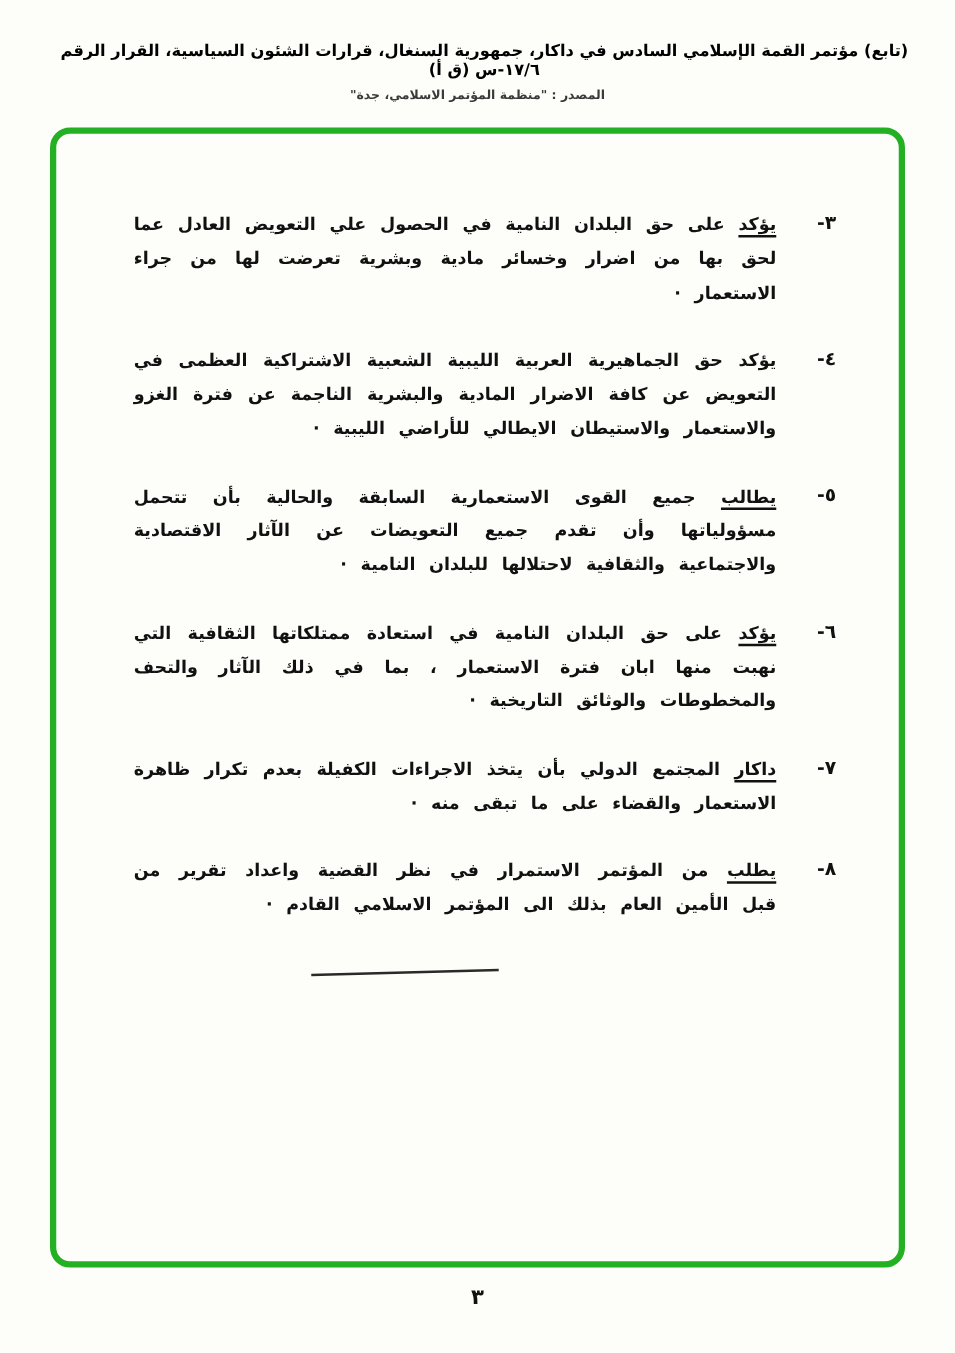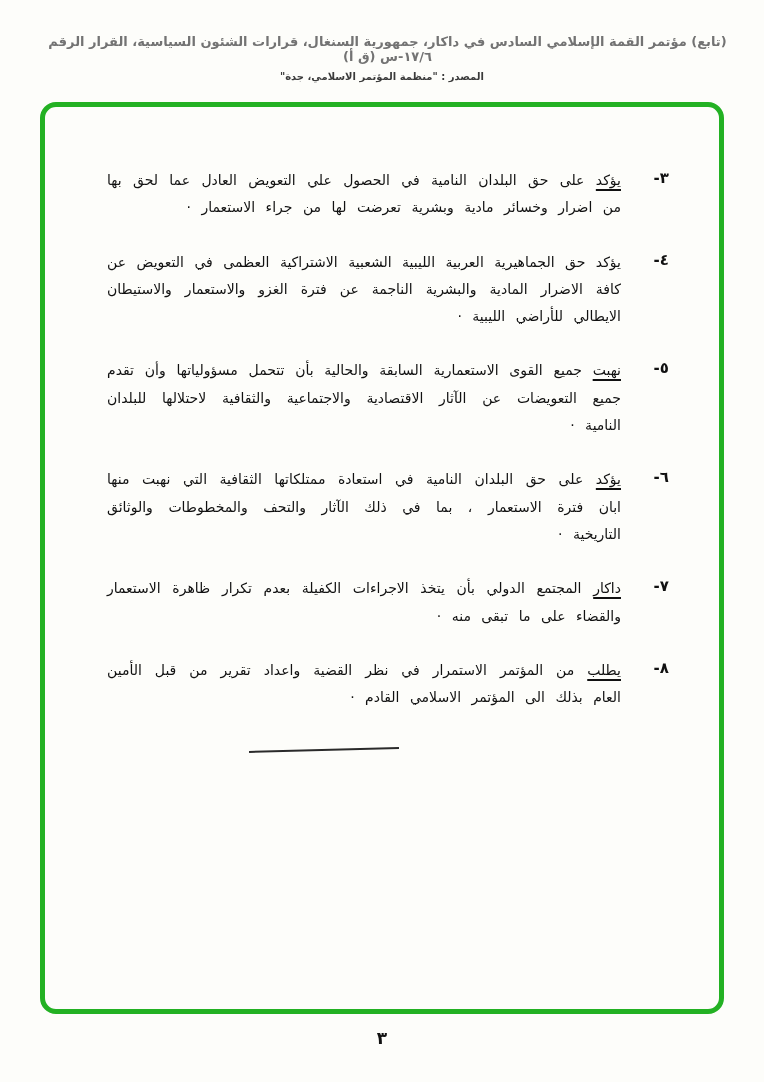--- a/index.html
+++ b/index.html
@@ -13,21 +13,21 @@
     font-family: "DejaVu Sans", sans-serif;
     color: #111;
     overflow: hidden;
   }
   .header-line1 {
     direction: rtl;
     text-align: center;
     padding: 34px 20px 0 20px;
     font-size: 13px;
     font-weight: bold;
-    color: #737373;
+    color: #000000;
     letter-spacing: 0.2px;
     margin-left: 11px;
   }
   .header-line2 {
     direction: rtl;
     text-align: center;
     margin-top: 7px;
     font-size: 10px;
     font-weight: bold;
     color: #3a3a3a;
@@ -56,21 +56,21 @@
     flex: 0 0 32px;
     font-size: 15px;
     font-weight: bold;
     letter-spacing: 1px;
     white-space: nowrap;
     padding-top: 2px;
   }
   .item-text {
     flex: 1 1 auto;
     font-size: 14px;
-    font-weight: normal;
+    font-weight: bold;
     line-height: 1.95;
     letter-spacing: 0.4px;
     word-spacing: 6px;
     text-align: justify;
   }
   .lead {
     text-decoration: underline;
     text-underline-offset: 4px;
     text-decoration-thickness: 1.5px;
   }
@@ -103,21 +103,21 @@
       <div class="item-text"><span class="lead">يؤكد</span><span> على حق البلدان النامية في الحصول علي التعويض العادل عما لحق بها من اضرار وخسائر مادية وبشرية تعرضت لها من جراء الاستعمار ·</span></div>
     </div>
 
     <div class="item">
       <div class="item-num">٤-</div>
       <div class="item-text"><span class="lead"></span><span>يؤكد حق الجماهيرية العربية الليبية الشعبية الاشتراكية العظمى في التعويض عن كافة الاضرار المادية والبشرية الناجمة عن فترة الغزو والاستعمار والاستيطان الايطالي للأراضي الليبية ·</span></div>
     </div>
 
     <div class="item">
       <div class="item-num">٥-</div>
-      <div class="item-text"><span class="lead">نهبت</span><span> جميع القوى الاستعمارية السابقة والحالية بأن تتحمل مسؤولياتها وأن تقدم جميع التعويضات عن الآثار الاقتصادية والاجتماعية والثقافية لاحتلالها للبلدان النامية ·</span></div>
+      <div class="item-text"><span class="lead">يطالب</span><span> جميع القوى الاستعمارية السابقة والحالية بأن تتحمل مسؤولياتها وأن تقدم جميع التعويضات عن الآثار الاقتصادية والاجتماعية والثقافية لاحتلالها للبلدان النامية ·</span></div>
     </div>
 
     <div class="item">
       <div class="item-num">٦-</div>
       <div class="item-text"><span class="lead">يؤكد</span><span> على حق البلدان النامية في استعادة ممتلكاتها الثقافية التي نهبت منها ابان فترة الاستعمار ، بما في ذلك الآثار والتحف والمخطوطات والوثائق التاريخية ·</span></div>
     </div>
 
     <div class="item">
       <div class="item-num">٧-</div>
       <div class="item-text"><span class="lead">داكار</span><span> المجتمع الدولي بأن يتخذ الاجراءات الكفيلة بعدم تكرار ظاهرة الاستعمار والقضاء على ما تبقى منه ·</span></div>

